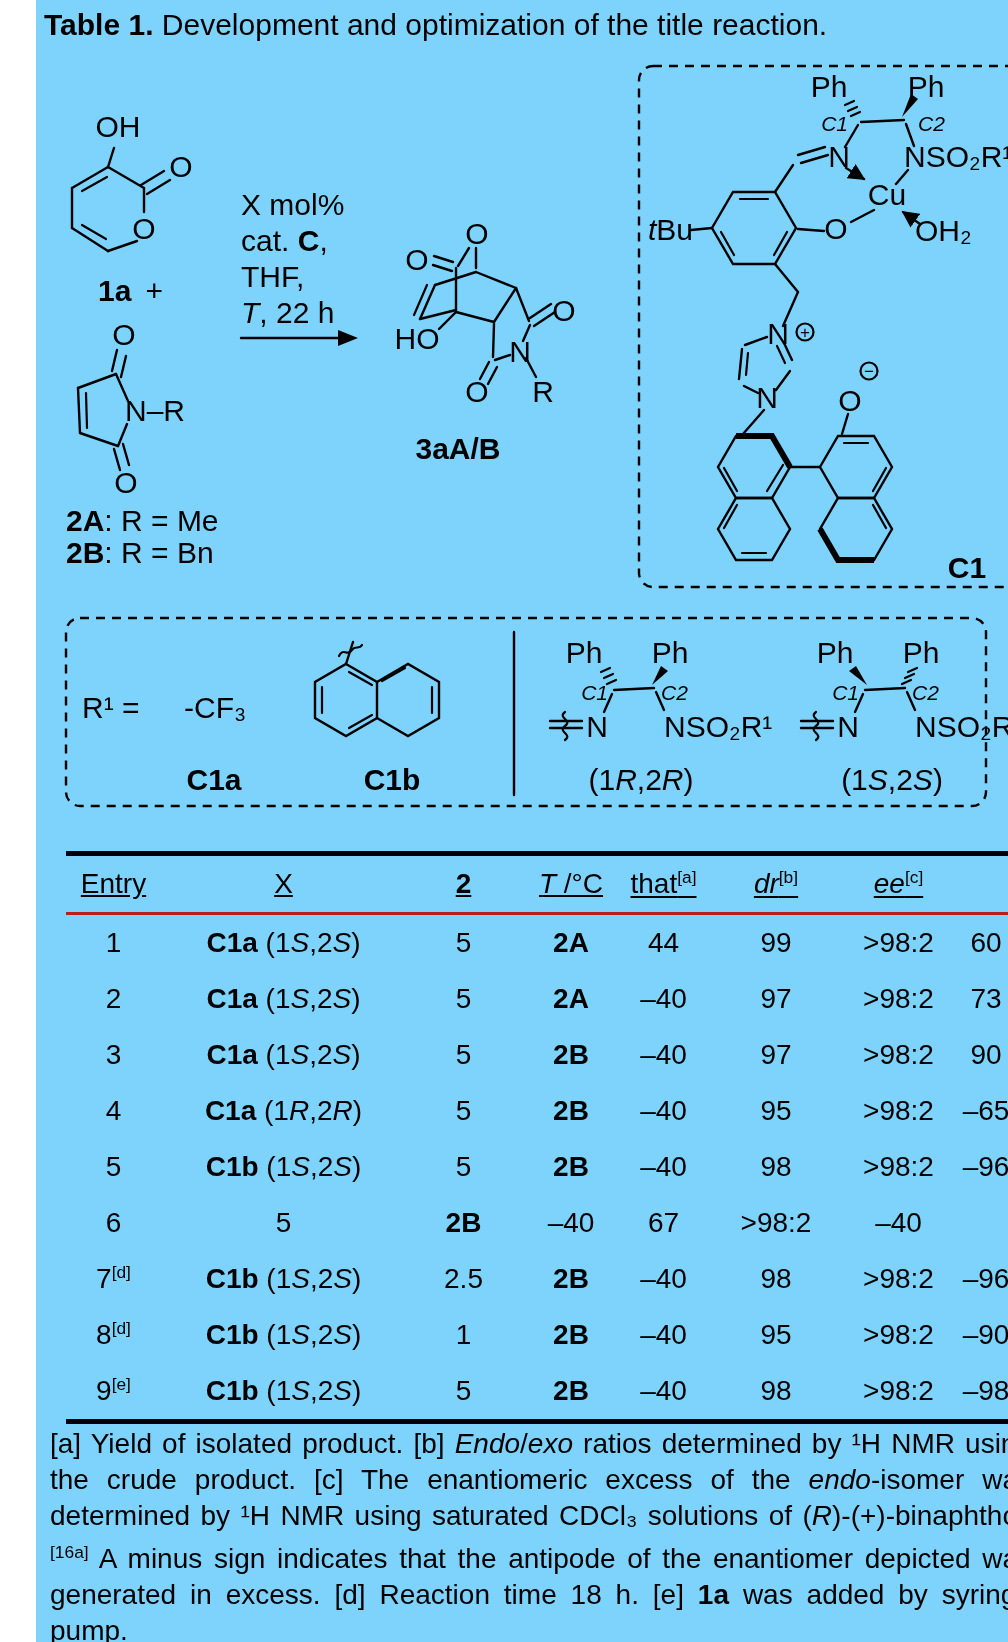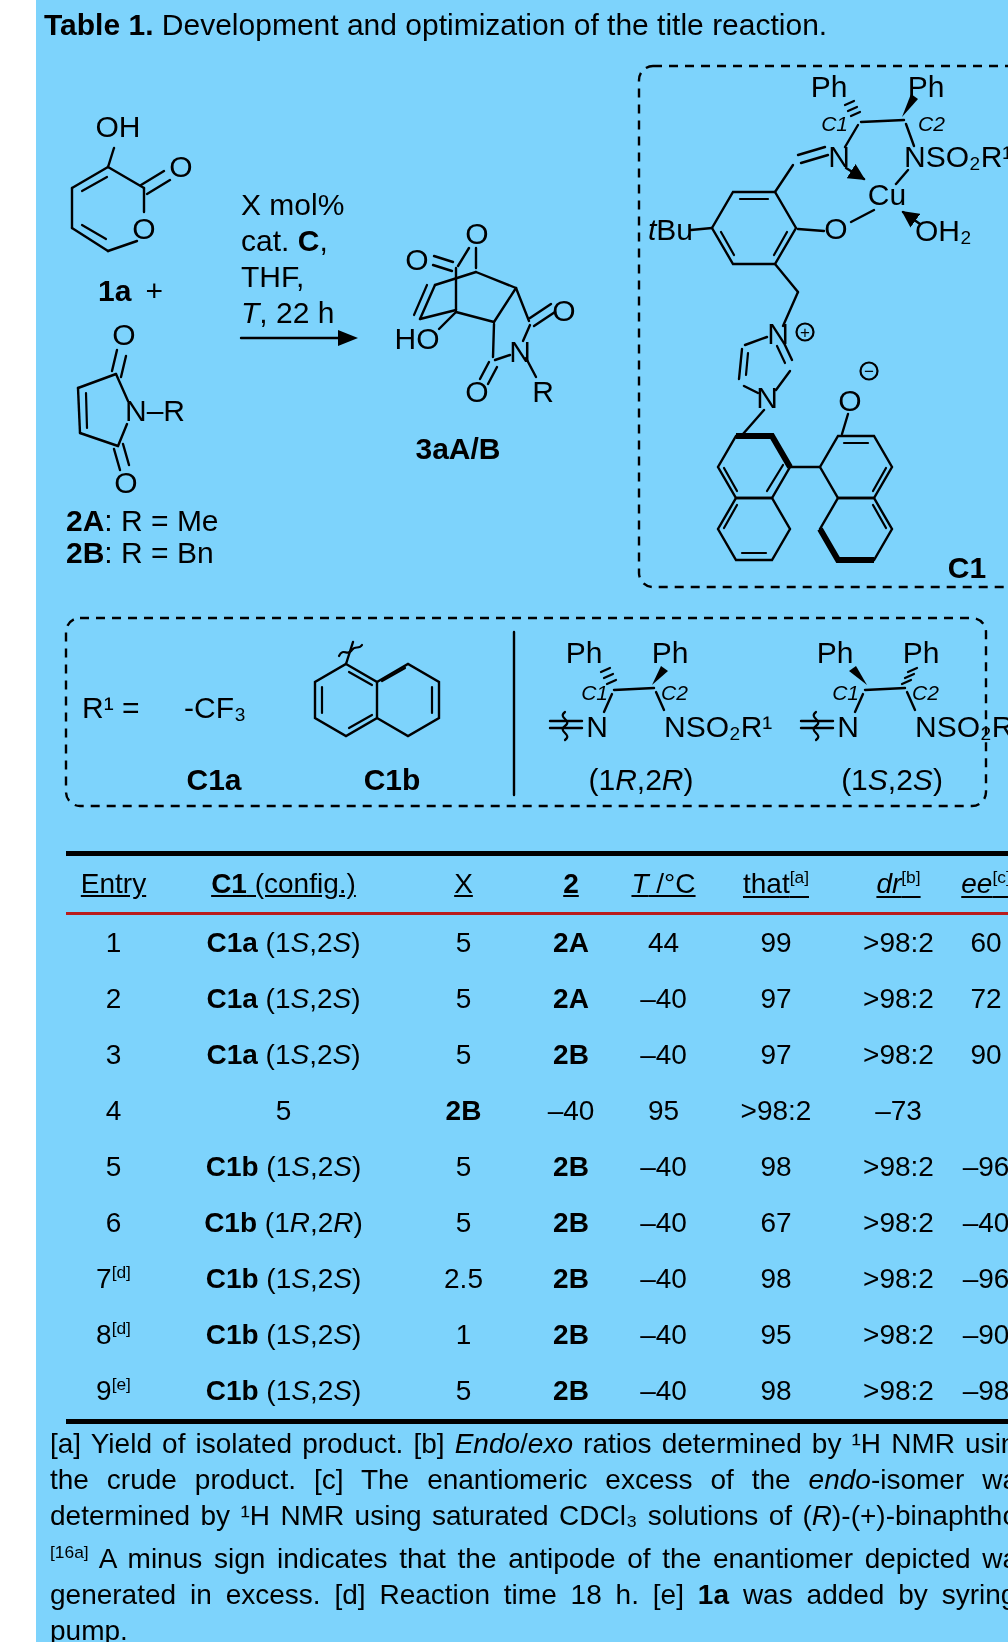--- a/index.html
+++ b/index.html
@@ -248,21 +248,20 @@
       <text x="812" y="737" text-anchor="middle">N</text>
       <text x="879" y="737">NSO₂R¹</text>
       <text x="856" y="790" text-anchor="middle"><tspan>(1</tspan><tspan class="it">S</tspan><tspan>,2</tspan><tspan class="it">S</tspan><tspan>)</tspan></text>
     </g>
   </g>
 </svg>
 
 <div class="dtable">
   <div class="thead">
     <div class="th"><span>Entry</span></div>
-    <div class="th"><span class="bd">C1</span><span> (config.)</span></div>
     <div class="th"><span>X</span></div>
     <div class="th"><span class="bd">2</span></div>
     <div class="th"><span class="it">T</span><span> /°C</span></div>
     <div class="th"><span>that</span><sup>[a]</sup></div>
     <div class="th"><span class="it">dr</span><sup>[b]</sup></div>
     <div class="th"><span class="it">ee</span><sup>[c]</sup></div>
   </div>
   <div id="tbody">
   <div class="tr">
     <div class="td"><span>1</span></div>
@@ -276,58 +275,58 @@
   </div>
 
   <div class="tr">
     <div class="td"><span>2</span></div>
     <div class="td"><span class="bd">C1a</span><span> (1</span><span class="it">S</span><span>,2</span><span class="it">S</span><span>)</span></div>
     <div class="td"><span>5</span></div>
     <div class="td"><span class="bd">2A</span></div>
     <div class="td"><span>–40</span></div>
     <div class="td"><span>97</span></div>
     <div class="td"><span>&gt;98:2</span></div>
-    <div class="td"><span>72</span></div>
+    <div class="td"><span>73</span></div>
   </div>
 
   <div class="tr">
     <div class="td"><span>3</span></div>
     <div class="td"><span class="bd">C1a</span><span> (1</span><span class="it">S</span><span>,2</span><span class="it">S</span><span>)</span></div>
     <div class="td"><span>5</span></div>
     <div class="td"><span class="bd">2B</span></div>
     <div class="td"><span>–40</span></div>
     <div class="td"><span>97</span></div>
     <div class="td"><span>&gt;98:2</span></div>
     <div class="td"><span>90</span></div>
   </div>
 
   <div class="tr">
     <div class="td"><span>4</span></div>
+    <div class="td"><span class="bd">C1a</span><span> (1</span><span class="it">R</span><span>,2</span><span class="it">R</span><span>)</span></div>
     <div class="td"><span>5</span></div>
     <div class="td"><span class="bd">2B</span></div>
     <div class="td"><span>–40</span></div>
     <div class="td"><span>95</span></div>
     <div class="td"><span>&gt;98:2</span></div>
-    <div class="td"><span>–73</span></div>
+    <div class="td"><span>–65</span></div>
   </div>
 
   <div class="tr">
     <div class="td"><span>5</span></div>
     <div class="td"><span class="bd">C1b</span><span> (1</span><span class="it">S</span><span>,2</span><span class="it">S</span><span>)</span></div>
     <div class="td"><span>5</span></div>
     <div class="td"><span class="bd">2B</span></div>
     <div class="td"><span>–40</span></div>
     <div class="td"><span>98</span></div>
     <div class="td"><span>&gt;98:2</span></div>
     <div class="td"><span>–96</span></div>
   </div>
 
   <div class="tr">
     <div class="td"><span>6</span></div>
-    <div class="td"><span class="bd">C1b</span><span> (1</span><span class="it">R</span><span>,2</span><span class="it">R</span><span>)</span></div>
     <div class="td"><span>5</span></div>
     <div class="td"><span class="bd">2B</span></div>
     <div class="td"><span>–40</span></div>
     <div class="td"><span>67</span></div>
     <div class="td"><span>&gt;98:2</span></div>
     <div class="td"><span>–40</span></div>
   </div>
 
   <div class="tr">
     <div class="td"><span>7</span><sup>[d]</sup></div>

